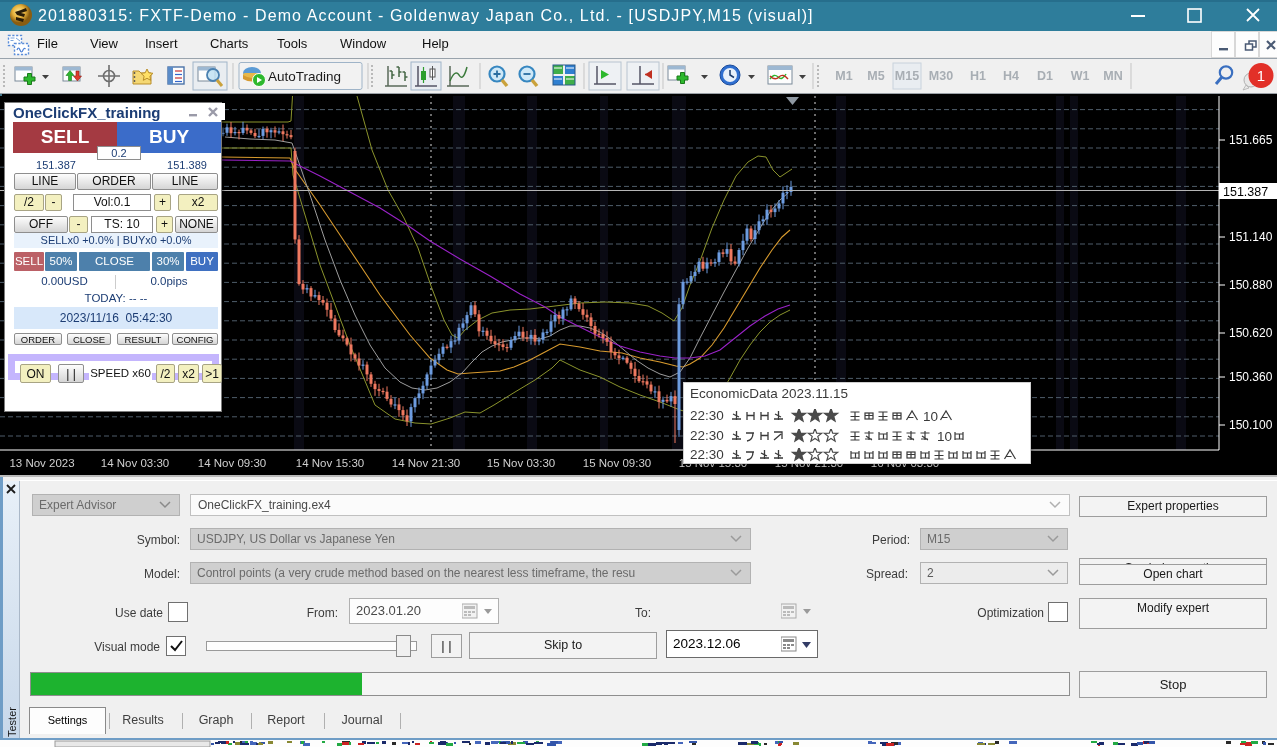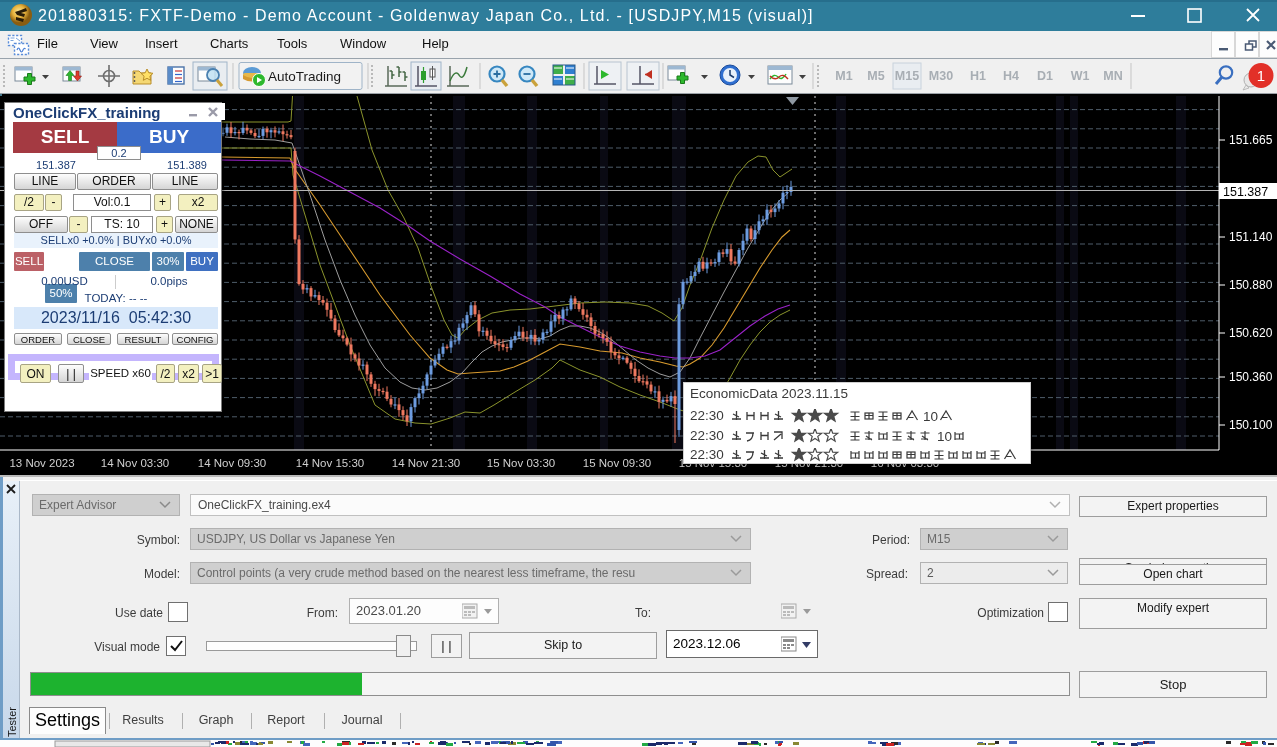--- a/index.html
+++ b/index.html
@@ -594,32 +594,32 @@
 <div class="abs " style="left:68px;top:91px;width:78px;height:17px;background:#fff;border:1px solid #8e8e8e;font-size:12px;text-align:center;line-height:15px;color:#111;">Vol:0.1</div>
 <div class="abs ea-yel" style="left:149px;top:91px;width:17px;height:17px;font-size:12px;line-height:15px;">+</div>
 <div class="abs ea-yel" style="left:173px;top:91px;width:40px;height:17px;font-size:12px;line-height:15px;">x2</div>
 <div class="abs ea-gray" style="left:9px;top:113px;width:54px;height:17px;font-size:12px;line-height:15px;">OFF</div>
 <div class="abs ea-yel" style="left:64px;top:113px;width:19px;height:17px;font-size:12px;line-height:15px;">-</div>
 <div class="abs " style="left:86px;top:113px;width:62px;height:17px;background:#fff;border:1px solid #8e8e8e;font-size:12px;text-align:center;line-height:15px;color:#111;">TS: 10</div>
 <div class="abs ea-yel" style="left:151px;top:113px;width:17px;height:17px;font-size:12px;line-height:15px;">+</div>
 <div class="abs ea-gray" style="left:170px;top:113px;width:43px;height:17px;font-size:12px;line-height:15px;">NONE</div>
 <div class="abs " style="left:9px;top:130px;width:204px;height:15px;background:#e9f2fc;color:#1c3d74;font-size:11px;text-align:center;line-height:15px;">SELLx0 +0.0% | BUYx0 +0.0%</div>
 <div class="abs " style="left:9px;top:149px;width:30px;height:19px;background:#bb6066;color:#fff;font-size:11.5px;text-align:center;line-height:18px;border-radius:1px;">SELL</div>
-<div class="abs " style="left:40px;top:149px;width:32px;height:19px;background:#4d80ab;color:#fff;font-size:11.5px;text-align:center;line-height:18px;border-radius:1px;margin-top:32px;">50%</div>
+<div class="abs " style="left:40px;top:149px;width:32px;height:19px;background:#4d80ab;color:#fff;font-size:11.5px;text-align:center;line-height:18px;border-radius:1px;">50%</div>
 <div class="abs " style="left:74px;top:149px;width:71px;height:19px;background:#4d80ab;color:#fff;font-size:11.5px;text-align:center;line-height:18px;border-radius:1px;">CLOSE</div>
 <div class="abs " style="left:147px;top:149px;width:32px;height:19px;background:#4d80ab;color:#fff;font-size:11.5px;text-align:center;line-height:18px;border-radius:1px;">30%</div>
 <div class="abs " style="left:181px;top:149px;width:32px;height:19px;background:#3f70c1;color:#fff;font-size:11.5px;text-align:center;line-height:18px;border-radius:1px;">BUY</div>
 <div class="abs navy" style="left:9px;top:172px;width:102px;height:14px;border-right:1px solid #ccc;">
         <div style="text-align:center;font-size:11.5px;">0.00USD</div>
       </div>
 <div class="abs navy" style="left:115px;top:172px;width:98px;height:14px;">
         <div style="text-align:center;font-size:11.5px;">0.0pips</div>
       </div>
 <div class="abs " style="left:9px;top:189px;width:204px;height:13px;color:#1c3d74;font-size:11.5px;text-align:center;">TODAY: -- --</div>
-<div class="abs " style="left:9px;top:204px;width:204px;height:22px;background:#d8e8fa;color:#1c3d74;font-size:16px;text-align:center;line-height:22px;">2023/11/16&nbsp; 05:42:30</div>
+<div class="abs " style="left:9px;top:204px;width:204px;height:22px;background:#d8e8fa;color:#1c3d74;font-size:12px;text-align:center;line-height:22px;">2023/11/16&nbsp; 05:42:30</div>
 <div class="abs ea-gray" style="left:9px;top:230px;width:48px;height:12px;font-size:9.5px;line-height:11px;">ORDER</div>
 <div class="abs ea-gray" style="left:62px;top:230px;width:44px;height:12px;font-size:9.5px;line-height:11px;">CLOSE</div>
 <div class="abs ea-gray" style="left:112px;top:230px;width:52px;height:12px;font-size:9.5px;line-height:11px;">RESULT</div>
 <div class="abs ea-gray" style="left:167px;top:230px;width:46px;height:12px;font-size:9.5px;line-height:11px;">CONFIG</div>
 </div>
 <div class="abs" style="left:8px;top:260px;width:211px;height:26px;background:#fff;border:7px solid #c4b5fd;">
 <div class="abs ea-yel" style="left:5px;top:3px;width:31px;height:19px;font-size:12px;line-height:18px;">ON</div>
 <div class="abs ea-gray" style="left:43px;top:3px;width:26px;height:19px;font-size:12px;line-height:18px;">| |</div>
 <div class="abs " style="left:74px;top:3px;width:63px;height:19px;background:#fff;font-size:11.5px;text-align:center;line-height:18px;color:#111;">SPEED x60</div>
 <div class="abs ea-yel" style="left:141px;top:3px;width:19px;height:19px;font-size:12px;line-height:18px;">/2</div>
@@ -791,21 +791,21 @@
         <rect x="6" y="8" width="3" height="2"></rect>
         <rect x="10" y="8" width="3" height="2"></rect>
         <rect x="2" y="11" width="3" height="2"></rect>
         <rect x="6" y="11" width="3" height="2"></rect>
       </g>
       <path d="M21,6 l9,0 -4.5,6 Z" fill="#333c66"></path>
     </svg>
 <div class="abs " style="left:30px;top:197px;width:1040px;height:24px;background:#f4f4f4;border:1px solid #8e8e8e;"></div>
 <div class="abs " style="left:31px;top:198px;width:331px;height:22px;background:#1db32f;"></div>
 <div class="abs btn97" style="left:1079px;top:196px;width:188px;height:27px;font-size:13px;line-height:25px;">Stop</div>
-<div class="abs " style="left:29px;top:232px;width:77px;height:27px;background:#fdfdfd;border:1px solid #8a8a8a;border-bottom:none;font-size:18px;color:#000;text-align:center;line-height:25px;">Settings</div>
+<div class="abs " style="left:29px;top:232px;width:77px;height:27px;background:#fdfdfd;border:1px solid #8a8a8a;border-bottom:none;font-size:11px;color:#000;text-align:center;line-height:25px;">Settings</div>
 <div class="abs " style="left:112px;top:234px;width:62px;height:24px;font-size:12.5px;color:#404040;text-align:center;line-height:22px;">Results</div>
 <div class="abs " style="left:186px;top:234px;width:60px;height:24px;font-size:12.5px;color:#404040;text-align:center;line-height:22px;">Graph</div>
 <div class="abs " style="left:254px;top:234px;width:64px;height:24px;font-size:12.5px;color:#404040;text-align:center;line-height:22px;">Report</div>
 <div class="abs " style="left:328px;top:234px;width:68px;height:24px;font-size:12.5px;color:#404040;text-align:center;line-height:22px;">Journal</div>
 <div class="abs " style="left:109px;top:238px;width:1px;height:16px;background:#b0b0b0;"></div>
 <div class="abs " style="left:182px;top:238px;width:1px;height:16px;background:#b0b0b0;"></div>
 <div class="abs " style="left:251px;top:238px;width:1px;height:16px;background:#b0b0b0;"></div>
 <div class="abs " style="left:324px;top:238px;width:1px;height:16px;background:#b0b0b0;"></div>
 <div class="abs " style="left:400px;top:238px;width:1px;height:16px;background:#b0b0b0;"></div>
 <div class="abs " style="left:0;top:263px;width:1277px;height:2px;background:#6f9dc6;"></div>

